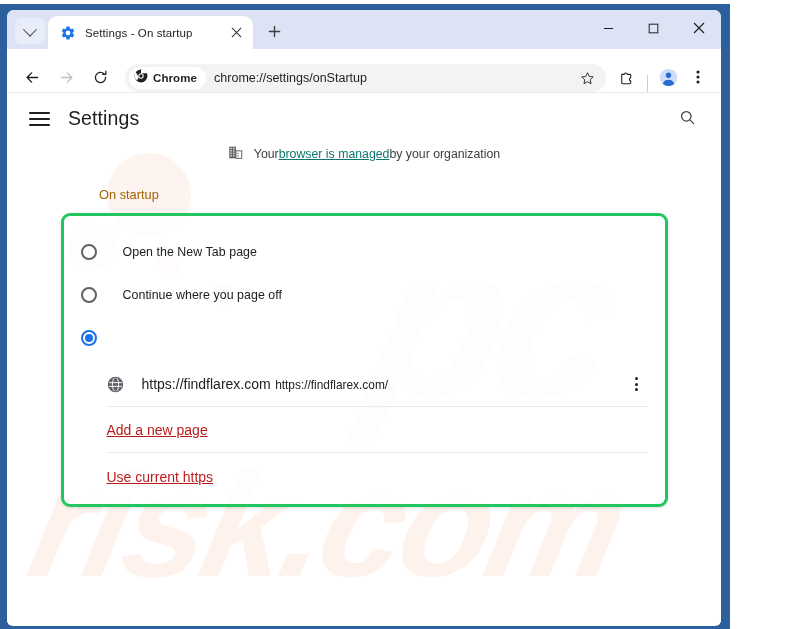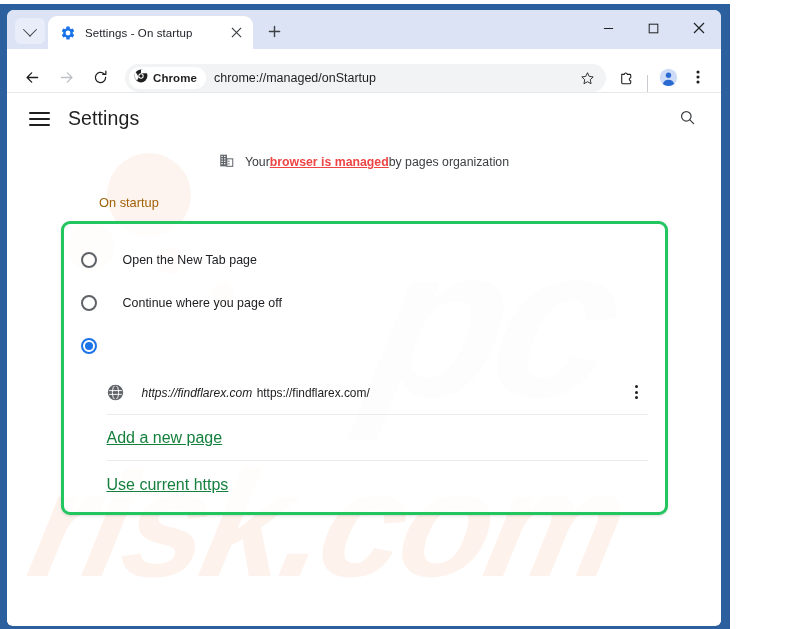--- a/index.html
+++ b/index.html
@@ -251,30 +251,29 @@
     display: flex; align-items: center; justify-content: center;
     border-radius: 50%;
     cursor: pointer;
   }
 
   .managed-row {
     position: relative;
     display: flex;
     align-items: center;
     justify-content: center;
-    margin-top: 12px;
+    margin-top: 4px;
     font-size: 12.3px;
     color: #3c4043;
   }
   .managed-icon { margin-right: 11px; display: block; }
   .managed-link {
-    color: #ef4444;
+    color: #0f766e;
     text-decoration: underline;
     cursor: pointer;
-    font-weight: bold;
   }
 
   .section-label {
     position: relative;
     margin: 24px 0 0 92px;
     font-size: 12.8px;
     color: #a16207;
   }
 
   .card {
@@ -331,27 +330,26 @@
     border-bottom: 1px solid #e8eaed;
     position: relative;
   }
   .site-favicon {
     width: 17px; height: 17px;
     flex: 0 0 17px;
     margin-right: 18px;
   }
   .site-texts { flex: 1 1 auto; min-width: 0; }
   .site-title {
-    font-size: 12px;
+    font-size: 14px;
     color: #202124;
     line-height: 17px;
     white-space: nowrap;
     overflow: hidden;
     text-overflow: ellipsis;
-    font-style: italic;
   }
   .site-url {
     font-size: 11.9px;
     color: #202124;
     line-height: 17px;
     white-space: nowrap;
     overflow: hidden;
     text-overflow: ellipsis;
   }
   .kebab {
@@ -369,22 +367,22 @@
     display: block;
   }
 
   .link-row {
     margin: 0 17px 0 43px;
     padding: 14px 0 13px 0;
     border-bottom: 1px solid #e8eaed;
   }
   .link-row.last { border-bottom: none; padding-bottom: 6px; padding-top: 15px; }
   .inline-link {
-    font-size: 16px;
-    color: #15803d;
+    font-size: 14px;
+    color: #b91c1c;
     text-decoration: underline;
     cursor: pointer;
   }
 </style>
 </head>
 <body>
 
 <div class="window-frame">
   <div class="window-inner">
 
@@ -460,21 +458,21 @@
             <svg width="14" height="14" viewBox="0 0 24 24" aria-hidden="true">
               <circle cx="12" cy="12" r="11" fill="#1f1f1f"></circle>
               <circle cx="12" cy="12" r="4.6" fill="#ffffff"></circle>
               <circle cx="12" cy="12" r="2.9" fill="#1f1f1f"></circle>
               <path d="M12 7.4 H22.4 A11 11 0 0 0 12 1 Z" fill="#ffffff"></path>
               <path d="M8.1 14.3 L2.9 5.3 A11 11 0 0 0 5.2 19.9 Z" fill="#ffffff"></path>
             </svg>
           </span>
           <span class="chrome-chip-label">Chrome</span>
         </div>
-        <span class="omnibox-url" title="chrome://settings/onStartup">chrome://managed/onStartup</span>
+        <span class="omnibox-url" title="chrome://settings/onStartup">chrome://settings/onStartup</span>
         <div class="star-btn">
           <svg width="15" height="15" viewBox="0 0 20 20" aria-hidden="true">
             <path d="M10 2.3 L12.3 7.2 L17.6 7.9 L13.7 11.6 L14.7 16.9 L10 14.3 L5.3 16.9 L6.3 11.6 L2.4 7.9 L7.7 7.2 Z" stroke="#1f1f1f" stroke-width="1.2" fill="none" stroke-linejoin="round"></path>
           </svg>
         </div>
       </div>
 
       <div class="tb-icon-btn">
         <svg width="17" height="17" viewBox="0 0 20 20" aria-hidden="true">
           <path d="M3.2 6.3 h3.1 a1.7 1.7 0 1 1 3.4 0 h3.1 a1 1 0 0 1 1 1 v3.1 a1.7 1.7 0 1 0 0 3.4 v2.5 a1 1 0 0 1 -1 1 H4.2 a1 1 0 0 1 -1 -1 Z" stroke="#1f1f1f" stroke-width="1.25" fill="none" stroke-linejoin="round"></path>
@@ -536,21 +534,21 @@
             <rect x="2.9" y="9.2" width="1.6" height="1.5" fill="#ffffff"></rect>
             <rect x="6.1" y="9.2" width="1.6" height="1.5" fill="#ffffff"></rect>
             <rect x="2.9" y="12.1" width="1.6" height="1.5" fill="#ffffff"></rect>
             <rect x="6.1" y="12.1" width="1.6" height="1.5" fill="#ffffff"></rect>
             <rect x="11.1" y="9.3" width="1.5" height="1.4" fill="#5f6368"></rect>
             <rect x="11.1" y="12.3" width="1.5" height="1.4" fill="#5f6368"></rect>
           </svg>
         </span>
         <span>Your </span>
         <span class="managed-link">browser is managed</span>
-        <span> by pages organization</span>
+        <span> by your organization</span>
       </div>
 
       <div class="section-label">On startup</div>
 
       <div class="card">
 
         <div class="radio-row">
           <span class="radio"></span>
           <span class="radio-label">Open the New Tab page</span>
         </div>

